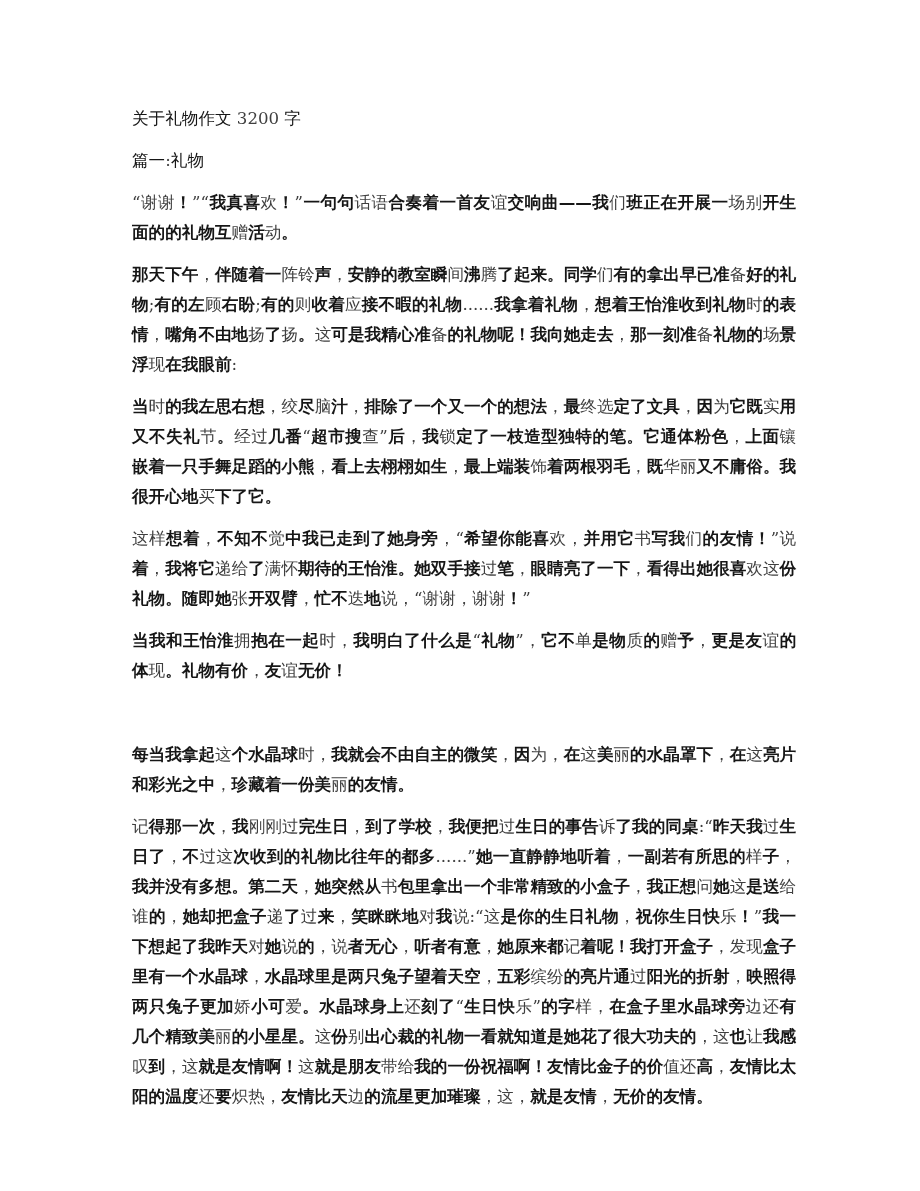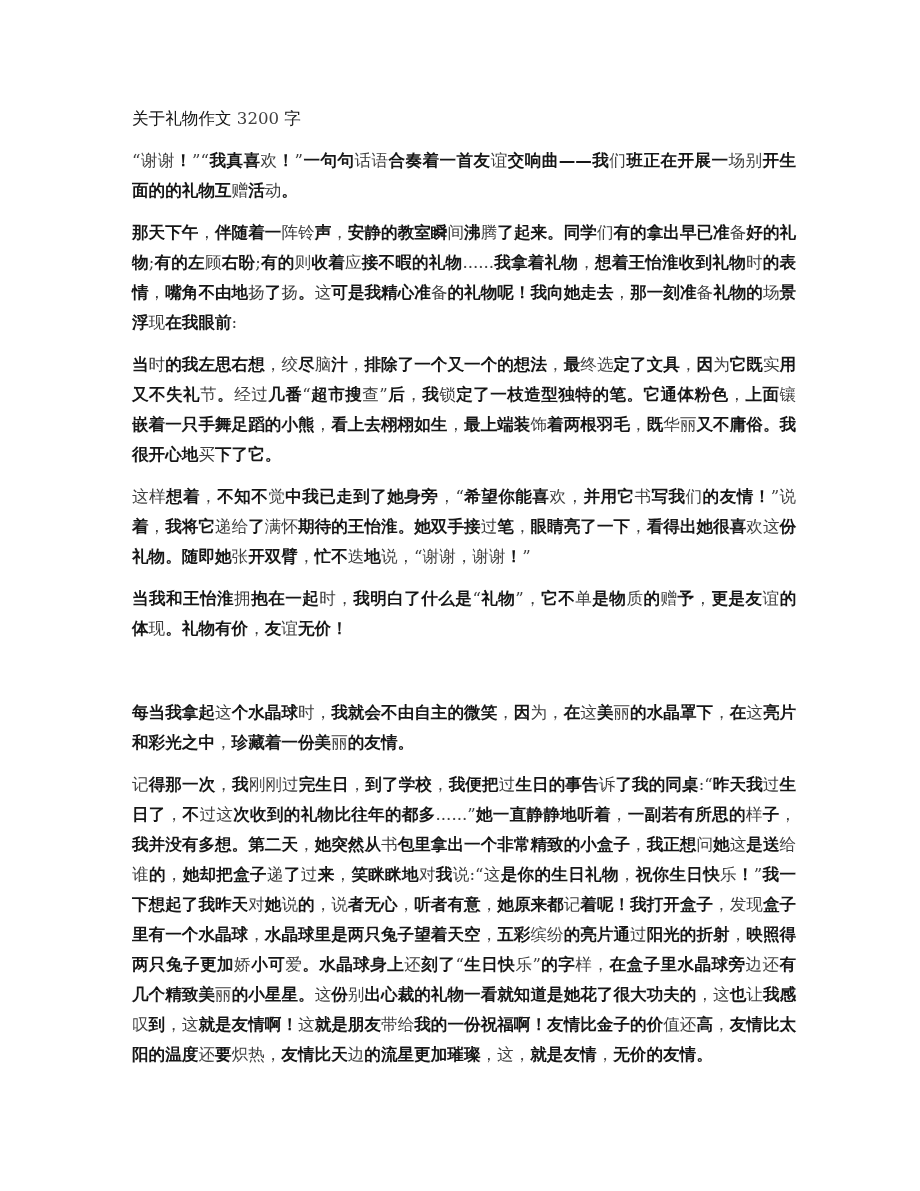--- a/index.html
+++ b/index.html
@@ -44,20 +44,21 @@
     font-weight:400;
     color:var(--light);
   }
 </style>
 </head>
 <body>
 
 <main class="page">
   <div class="content">
       <p class="line title"><span>关于礼物作文 </span><span class="fb">3200</span><span> 字</span></p>
+      <p class="line heading"><span>篇一</span><span class="fb">:</span><span>礼物</span></p>
       <p class="line paragraph"><span class="fb">“谢谢</span><span>！</span><span class="fb">”“</span><span>我真喜</span><span class="fb">欢</span><span>！</span><span class="fb">”</span><span>一句句</span><span class="fb">话语</span><span>合奏着一首友</span><span class="fb">谊</span><span>交响曲——我</span><span class="fb">们</span><span>班正在开展一</span><span class="fb">场别</span><span>开生面的的礼物互</span><span class="fb">赠</span><span>活</span><span class="fb">动</span><span>。</span></p>
       <p class="line paragraph"><span>那天下午</span><span class="fb">，</span><span>伴随着一</span><span class="fb">阵铃</span><span>声</span><span class="fb">，</span><span>安静的教室瞬</span><span class="fb">间</span><span>沸</span><span class="fb">腾</span><span>了起来。同学</span><span class="fb">们</span><span>有的拿出早已准</span><span class="fb">备</span><span>好的礼物</span><span class="fb">;</span><span>有的左</span><span class="fb">顾</span><span>右盼</span><span class="fb">;</span><span>有的</span><span class="fb">则</span><span>收着</span><span class="fb">应</span><span>接不暇的礼物</span><span class="fb">......</span><span>我拿着礼物</span><span class="fb">，</span><span>想着王怡淮收到礼物</span><span class="fb">时</span><span>的表情</span><span class="fb">，</span><span>嘴角不由地</span><span class="fb">扬</span><span>了</span><span class="fb">扬</span><span>。</span><span class="fb">这</span><span>可是我精心准</span><span class="fb">备</span><span>的礼物呢！我向她走去</span><span class="fb">，</span><span>那一刻准</span><span class="fb">备</span><span>礼物的</span><span class="fb">场</span><span>景浮</span><span class="fb">现</span><span>在我眼前</span><span class="fb">:</span></p>
       <p class="line paragraph"><span>当</span><span class="fb">时</span><span>的我左思右想</span><span class="fb">，绞</span><span>尽</span><span class="fb">脑</span><span>汁</span><span class="fb">，</span><span>排除了一个又一个的想法</span><span class="fb">，</span><span>最</span><span class="fb">终选</span><span>定了文具</span><span class="fb">，</span><span>因</span><span class="fb">为</span><span>它既</span><span class="fb">实</span><span>用又不失礼</span><span class="fb">节</span><span>。</span><span class="fb">经过</span><span>几番</span><span class="fb">“</span><span>超市搜</span><span class="fb">查”</span><span>后</span><span class="fb">，</span><span>我</span><span class="fb">锁</span><span>定了一枝造型独特的笔。它通体粉色</span><span class="fb">，</span><span>上面</span><span class="fb">镶</span><span>嵌着一只手舞足蹈的小熊</span><span class="fb">，</span><span>看上去栩栩如生</span><span class="fb">，</span><span>最上端装</span><span class="fb">饰</span><span>着两根羽毛</span><span class="fb">，</span><span>既</span><span class="fb">华丽</span><span>又不庸俗。我很开心地</span><span class="fb">买</span><span>下了它。</span></p>
       <p class="line paragraph"><span class="fb">这样</span><span>想着</span><span class="fb">，</span><span>不知不</span><span class="fb">觉</span><span>中我已走到了她身旁</span><span class="fb">，“</span><span>希望你能喜</span><span class="fb">欢，</span><span>并用它</span><span class="fb">书</span><span>写我</span><span class="fb">们</span><span>的友情！</span><span class="fb">”说</span><span>着</span><span class="fb">，</span><span>我将它</span><span class="fb">递给</span><span>了</span><span class="fb">满怀</span><span>期待的王怡淮。她双手接</span><span class="fb">过</span><span>笔</span><span class="fb">，</span><span>眼睛亮了一下</span><span class="fb">，</span><span>看得出她很喜</span><span class="fb">欢这</span><span>份礼物。随即她</span><span class="fb">张</span><span>开双臂</span><span class="fb">，</span><span>忙不</span><span class="fb">迭</span><span>地</span><span class="fb">说，“谢谢，谢谢</span><span>！</span><span class="fb">”</span></p>
       <p class="line paragraph"><span>当我和王怡淮</span><span class="fb">拥</span><span>抱在一起</span><span class="fb">时，</span><span>我明白了什么是</span><span class="fb">“</span><span>礼物</span><span class="fb">”，</span><span>它不</span><span class="fb">单</span><span>是物</span><span class="fb">质</span><span>的</span><span class="fb">赠</span><span>予</span><span class="fb">，</span><span>更是友</span><span class="fb">谊</span><span>的体</span><span class="fb">现</span><span>。礼物有价</span><span class="fb">，</span><span>友</span><span class="fb">谊</span><span>无价！</span></p>
       <p class="line blank"></p>
       <p class="line paragraph"><span>每当我拿起</span><span class="fb">这</span><span>个水晶球</span><span class="fb">时，</span><span>我就会不由自主的微笑</span><span class="fb">，</span><span>因</span><span class="fb">为，</span><span>在</span><span class="fb">这</span><span>美</span><span class="fb">丽</span><span>的水晶罩下</span><span class="fb">，</span><span>在</span><span class="fb">这</span><span>亮片和彩光之中</span><span class="fb">，</span><span>珍藏着一份美</span><span class="fb">丽</span><span>的友情。</span></p>
       <p class="line paragraph"><span class="fb">记</span><span>得那一次</span><span class="fb">，</span><span>我</span><span class="fb">刚刚过</span><span>完生日</span><span class="fb">，</span><span>到了学校</span><span class="fb">，</span><span>我便把</span><span class="fb">过</span><span>生日的事告</span><span class="fb">诉</span><span>了我的同桌</span><span class="fb">:“</span><span>昨天我</span><span class="fb">过</span><span>生日了</span><span class="fb">，</span><span>不</span><span class="fb">过这</span><span>次收到的礼物比往年的都多</span><span class="fb">......”</span><span>她一直静静地听着</span><span class="fb">，</span><span>一副若有所思的</span><span class="fb">样</span><span>子</span><span class="fb">，</span><span>我并没有多想。第二天</span><span class="fb">，</span><span>她突然从</span><span class="fb">书</span><span>包里拿出一个非常精致的小盒子</span><span class="fb">，</span><span>我正想</span><span class="fb">问</span><span>她</span><span class="fb">这</span><span>是送</span><span class="fb">给谁</span><span>的</span><span class="fb">，</span><span>她却把盒子</span><span class="fb">递</span><span>了</span><span class="fb">过</span><span>来</span><span class="fb">，</span><span>笑眯眯地</span><span class="fb">对</span><span>我</span><span class="fb">说:“这</span><span>是你的生日礼物</span><span class="fb">，</span><span>祝你生日快</span><span class="fb">乐</span><span>！</span><span class="fb">”</span><span>我一下想起了我昨天</span><span class="fb">对</span><span>她</span><span class="fb">说</span><span>的</span><span class="fb">，说</span><span>者无心</span><span class="fb">，</span><span>听者有意</span><span class="fb">，</span><span>她原来都</span><span class="fb">记</span><span>着呢！我打开盒子</span><span class="fb">，发现</span><span>盒子里有一个水晶球</span><span class="fb">，</span><span>水晶球里是两只兔子望着天空</span><span class="fb">，</span><span>五彩</span><span class="fb">缤纷</span><span>的亮片通</span><span class="fb">过</span><span>阳光的折射</span><span class="fb">，</span><span>映照得两只兔子更加</span><span class="fb">娇</span><span>小可</span><span class="fb">爱</span><span>。水晶球身上</span><span class="fb">还</span><span>刻了</span><span class="fb">“</span><span>生日快</span><span class="fb">乐”</span><span>的字</span><span class="fb">样，</span><span>在盒子里水晶球旁</span><span class="fb">边还</span><span>有几个精致美</span><span class="fb">丽</span><span>的小星星。</span><span class="fb">这</span><span>份</span><span class="fb">别</span><span>出心裁的礼物一看就知道是她花了很大功夫的</span><span class="fb">，这</span><span>也</span><span class="fb">让</span><span>我感</span><span class="fb">叹</span><span>到</span><span class="fb">，这</span><span>就是友情啊！</span><span class="fb">这</span><span>就是朋友</span><span class="fb">带给</span><span>我的一份祝福啊！友情比金子的价</span><span class="fb">值还</span><span>高</span><span class="fb">，</span><span>友情比太阳的温度</span><span class="fb">还</span><span>要</span><span class="fb">炽热，</span><span>友情比天</span><span class="fb">边</span><span>的流星更加璀璨</span><span class="fb">，这，</span><span>就是友情</span><span class="fb">，</span><span>无价的友情。</span></p>
     </div>
 </main>

